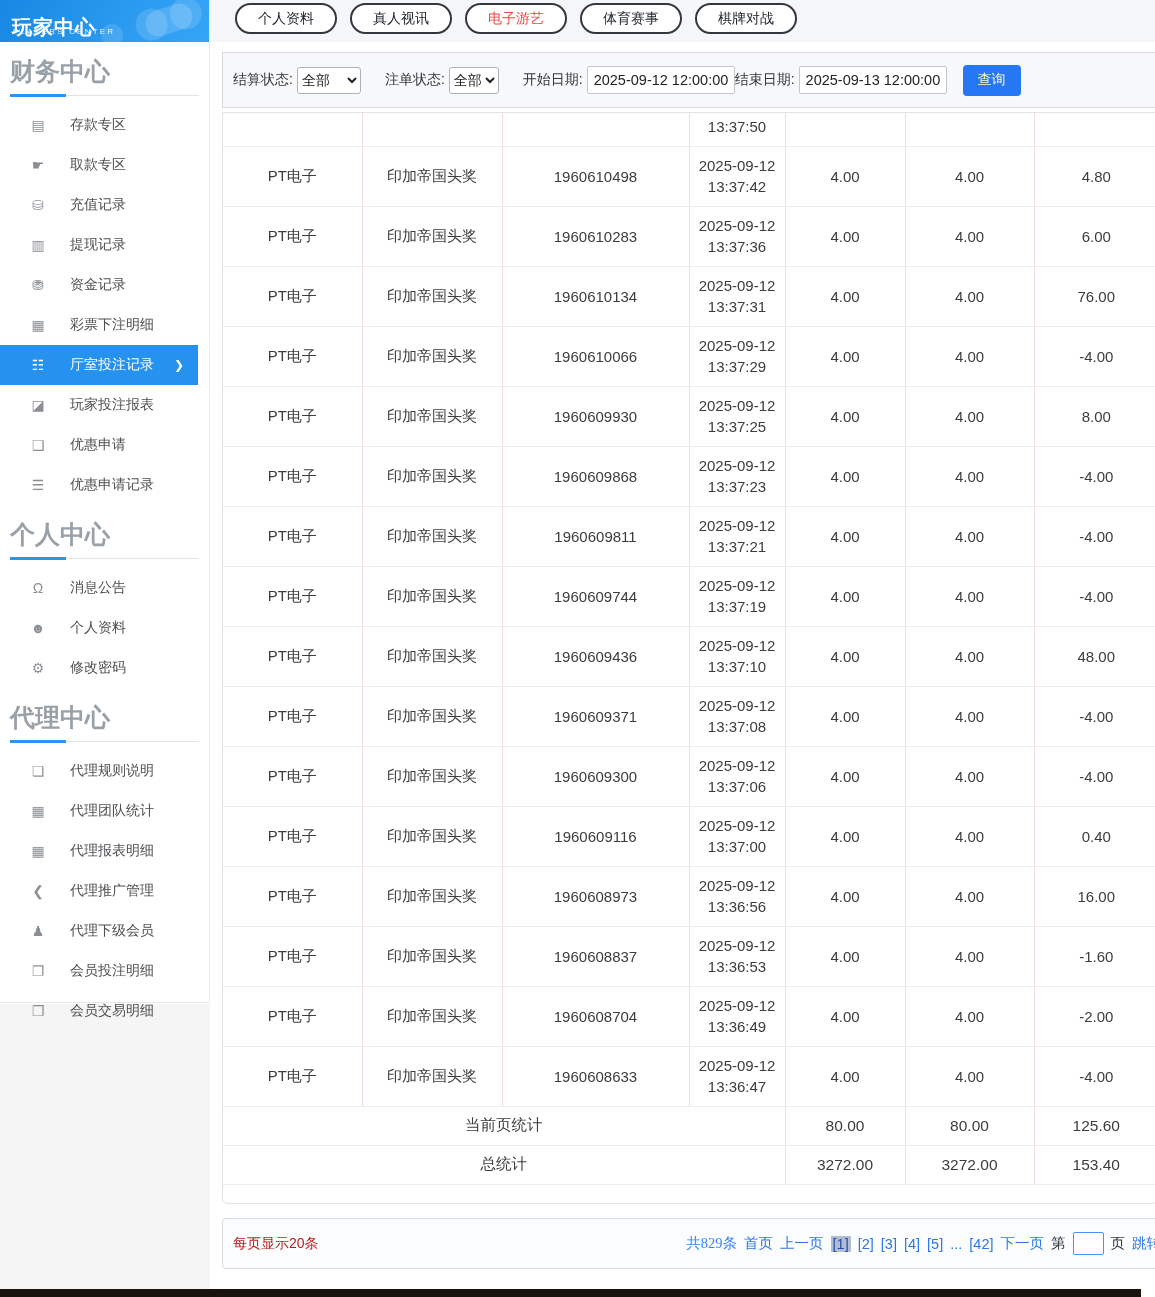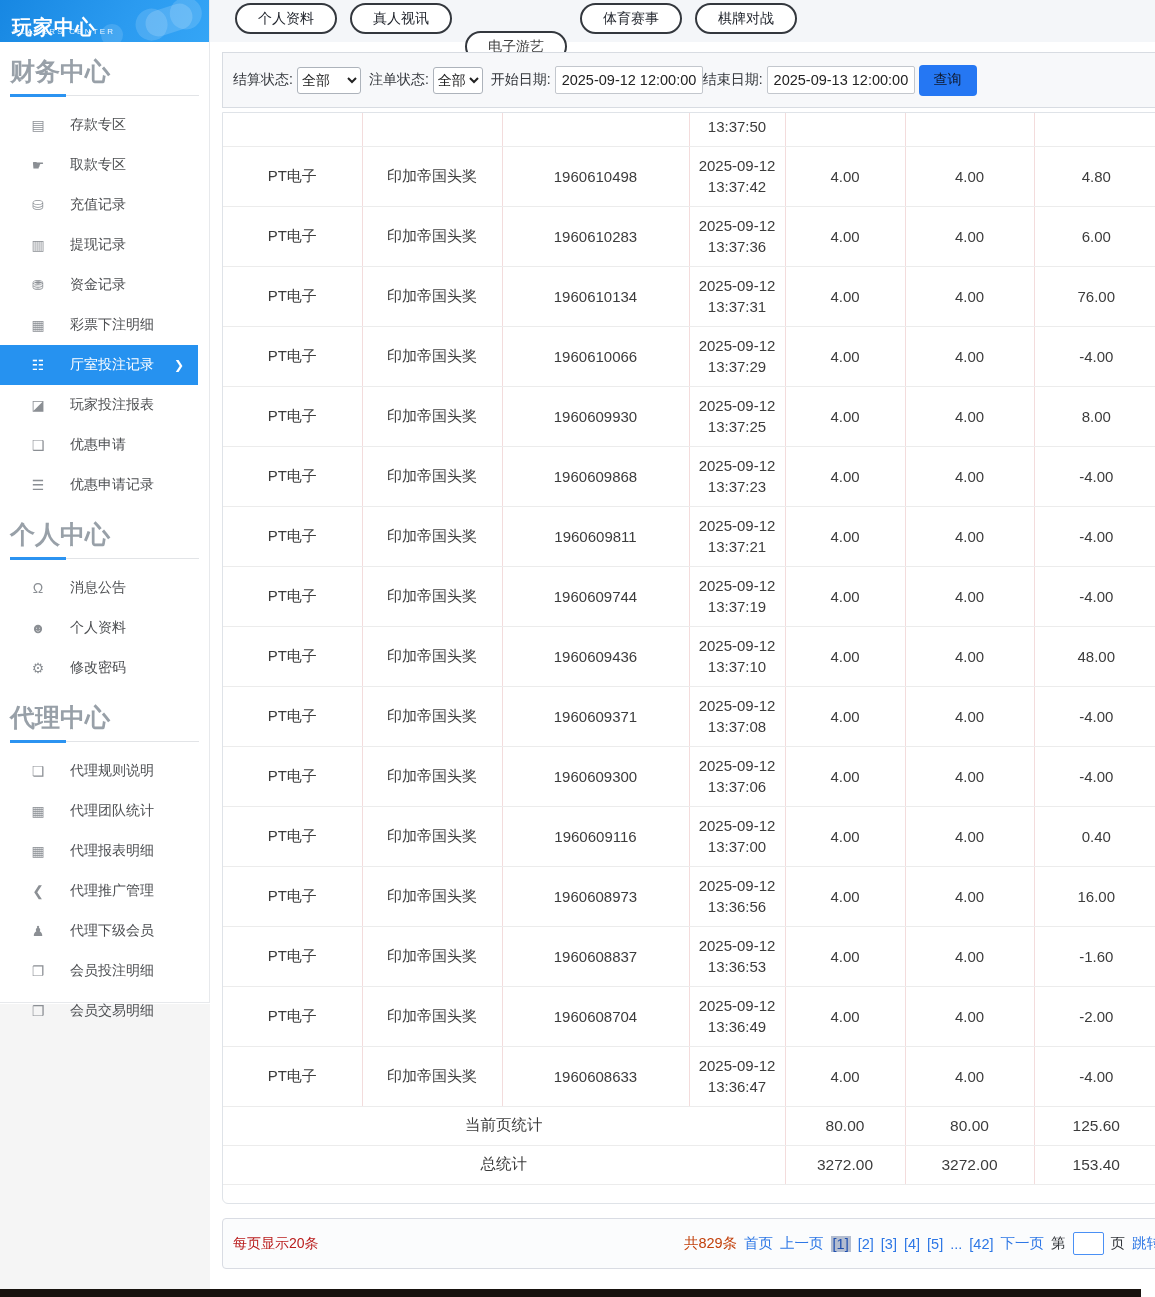--- a/index.html
+++ b/index.html
@@ -26,44 +26,44 @@
   .side-item .icon { width:16px; font-size:14px; color:#8b8f94; text-align:center; flex:0 0 16px; }
   .side-item .lbl { margin-left:24px; font-size:14px; color:#4d4f52; }
   .side-item.active { background:#2692f0; width:198px; }
   .side-item.active .lbl, .side-item.active .icon { color:#fff; }
   .side-item.active .chev { position:absolute; right:14px; color:#fff; font-size:12px; }
 
   
   .main { position:absolute; left:210px; top:0; width:945px; height:1297px; background:#fff; }
   .tabs-bar { position:absolute; left:0; top:0; width:945px; height:42px; background:#f4f6f9; display:flex; align-items:flex-start; padding:3px 0 0 25px; }
   .tab-pill { display:inline-flex; align-items:center; height:31px; padding:0 21px; margin-right:13px; background:#fff; border:2px solid #34383e; border-radius:17px; font-size:14px; font-weight:500; color:#1e222a; cursor:pointer; white-space:nowrap; }
-  .tab-pill.active { color:#404040;margin-top:28px; }
+  .tab-pill.active { color:#ef4444; }
 
   .filter-panel { position:absolute; left:12px; top:52px; width:950px; height:56px; background:#f7f8fa; border:1px solid #d8dce2; display:flex; align-items:center; padding-left:10px; }
   .filter-panel .flabel { font-size:14px; color:#33363b; margin-right:4px; white-space:nowrap; }
-  .filter-panel select { height:27px; font-size:14px; color:#222; background:#fff; border:1px solid #adb3bb; border-radius:3px; margin-right:8px; font-family:inherit; }
+  .filter-panel select { height:27px; font-size:14px; color:#222; background:#fff; border:1px solid #adb3bb; border-radius:3px; margin-right:24px; font-family:inherit; }
   .sel-settle { width:64px; } .sel-order { width:50px; }
   .filter-panel input.date-input { height:28px; width:148px; font-size:14.5px; color:#222; border:1px solid #c3c7cd; border-radius:2px; padding:0 6px; margin-right:0; font-family:inherit; }
-  .search-btn { height:31px; padding:0 15px; background:#2577f3; color:#0f172a; font-size:14px; border:none; border-radius:4px; cursor:pointer; margin-left:4px; font-family:inherit; }
+  .search-btn { height:31px; padding:0 15px; background:#2577f3; color:#fef9c3; font-size:14px; border:none; border-radius:4px; cursor:pointer; margin-left:16px; font-family:inherit; }
 
   
   .table-panel { position:absolute; left:12px; top:112px; width:937px; height:1092px; border:1px solid #dfe3e8; border-radius:0 0 6px 6px; overflow:hidden; background:#fff; }
   table.bets { border-collapse:collapse; table-layout:fixed; width:935px; }
   table.bets td { border-right:1px solid #f3dcdc; border-bottom:1px solid #ececec; text-align:center; font-size:15px; color:#3c3c3c; vertical-align:middle; padding:0 2px; }
   table.bets td:last-child { border-right:none; }
   tr.partial-row td { height:33px; vertical-align:top; padding-top:3px; }
   tr.data-row td { height:60px; }
   .t-time { line-height:21px; }
   tr.summary-row td { height:39px; font-size:15.5px; }
 
   
   .pager-panel { position:absolute; left:12px; top:1218px; width:950px; height:51px; background:#fbfcfd; border:1px solid #d9dce3; border-radius:4px; display:flex; align-items:center; justify-content:space-between; padding:0 10px; }
   .per-page { font-size:14px; color:#b91c1c; }
   .pager-right { display:flex; align-items:center; gap:7px; font-size:14.5px; }
-  .pager-total { color:#c2410c; }
+  .pager-total { color:#3b82f6;font-family:Liberation Serif, serif; }
   .pglink { color:#2e77e5; text-decoration:none; cursor:pointer; white-space:nowrap; }
   .pglink.current { background:#b3bdd0; color:#1f4fae; padding:0 2px; }
   .pglink.ellipsis { cursor:default; }
   .jump-txt { color:#33363b; }
   .jump-input { width:31px; height:23px; border:1.5px solid #4a90f5; border-radius:2px; font-size:13px; text-align:center; font-family:inherit; }
 
   .bottom-strip { position:absolute; left:0; top:1289px; width:1141px; height:8px; background:#18130f; z-index:5; }
 </style>
 </head>
 <body>

